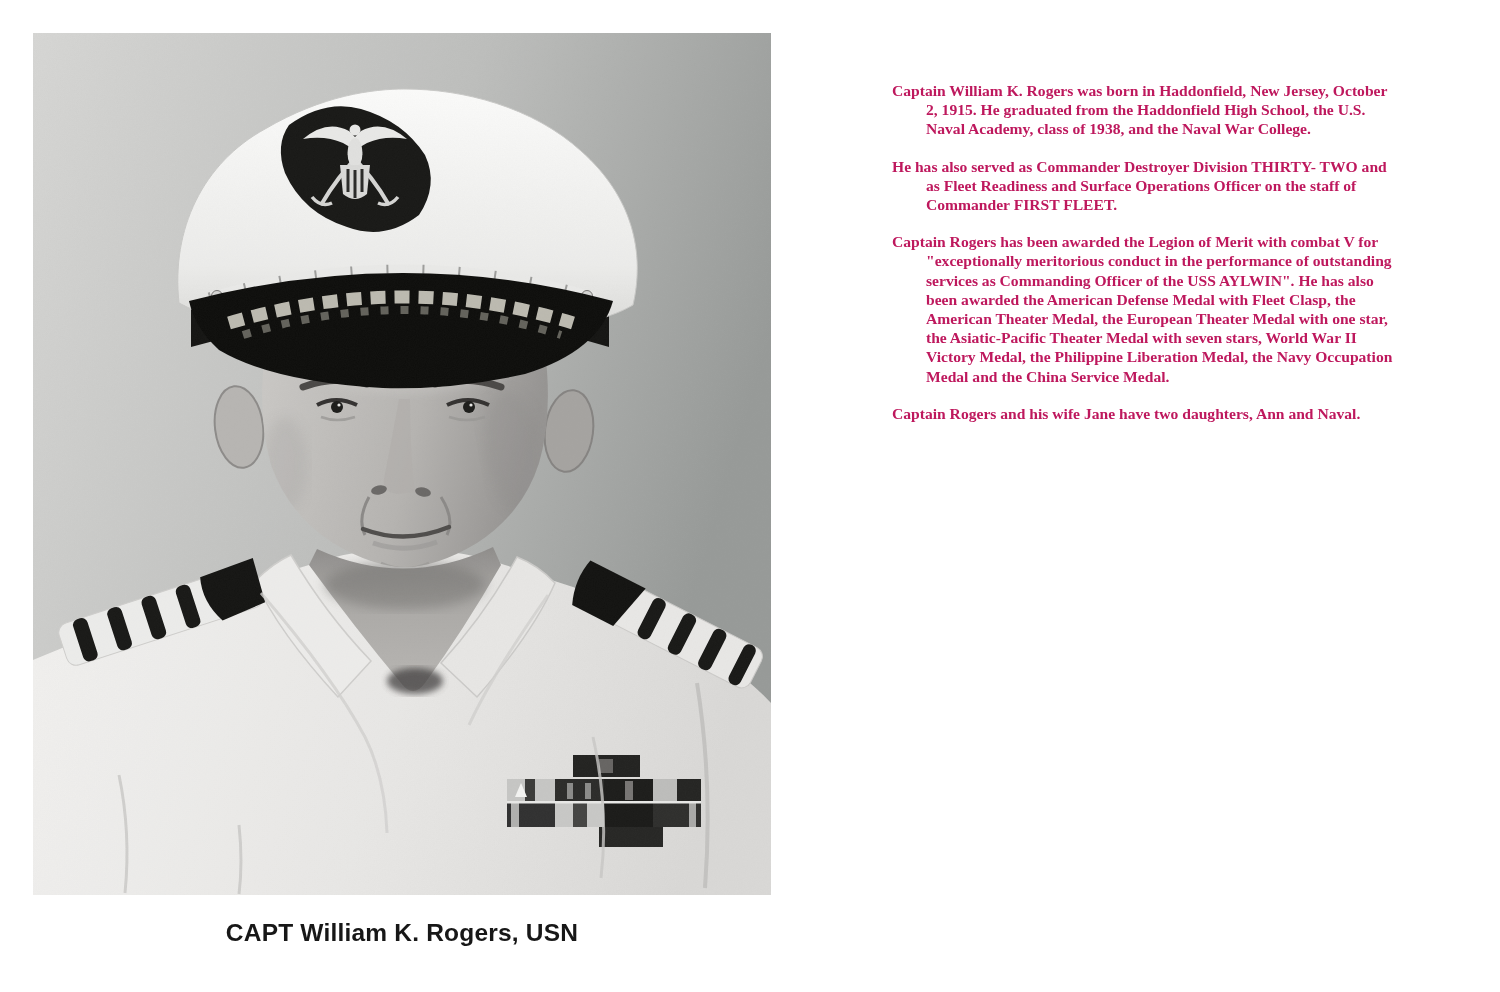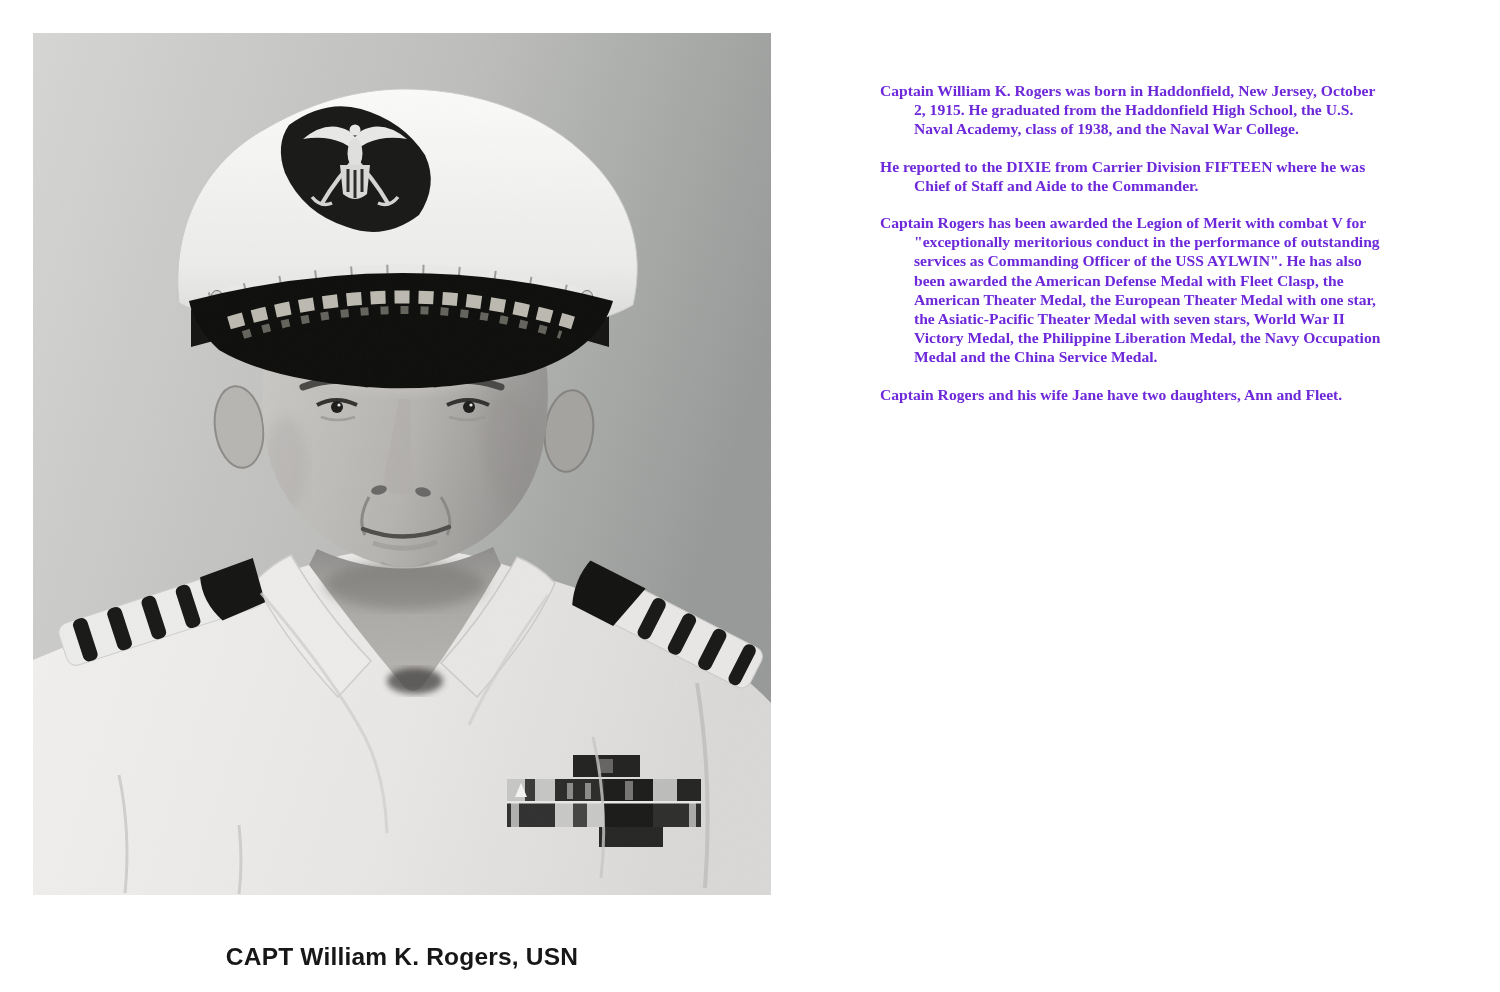--- a/index.html
+++ b/index.html
@@ -27,44 +27,44 @@
   }
   .photo svg {
     display: block;
     width: 100%;
     height: 100%;
   }
   
   .photo-caption {
     position: absolute;
     left: 33px;
-    top: 942px;
+    top: 918px;
     width: 738px;
     text-align: center;
     font-family: "Liberation Sans", sans-serif;
     font-weight: 700;
     font-size: 24.5px;
     line-height: 30px;
     letter-spacing: 0.2px;
     color: #171717;
   }
   
   .bio {
     position: absolute;
     left: 880px;
     top: 81px;
     width: 565px;
   }
   .bio p {
-    margin: 0 0 18px 0;
+    margin: 0 0 18px 12px;
     font-family: "Liberation Serif", serif;
     font-weight: 700;
     font-size: 15.6px;
     line-height: 19.2px;
-    color: #6d28d9;
+    color: #be185d;
     white-space: pre-line;       
     padding-left: 34px;          
     text-indent: -34px;
   }
 </style>
 </head>
 <body>
 
 <div class="page">
 
@@ -247,26 +247,27 @@
   </figure>
 
   <div class="photo-caption">
     <div>CAPT William K. Rogers, USN</div>
   </div>
 
   <section class="bio">
     <p>Captain William K. Rogers was born in Haddonfield, New Jersey, October
 2, 1915. He graduated from the Haddonfield High School, the U.S.
 Naval Academy, class of 1938, and the Naval War College.</p>
-    <p>He reported to the DIXIE from Carrier Division FIFTEEN where he was
-Chief of Staff and Aide to the Commander.</p>
+    <p>He has also served as Commander Destroyer Division THIRTY- TWO and
+as Fleet Readiness and Surface Operations Officer on the staff of
+Commander FIRST FLEET.</p>
     <p>Captain Rogers has been awarded the Legion of Merit with combat V for
 "exceptionally meritorious conduct in the performance of outstanding
 services as Commanding Officer of the USS AYLWIN". He has also
 been awarded the American Defense Medal with Fleet Clasp, the
 American Theater Medal, the European Theater Medal with one star,
 the Asiatic-Pacific Theater Medal with seven stars, World War II
 Victory Medal, the Philippine Liberation Medal, the Navy Occupation
 Medal and the China Service Medal.</p>
-    <p>Captain Rogers and his wife Jane have two daughters, Ann and Fleet.</p>
+    <p>Captain Rogers and his wife Jane have two daughters, Ann and Naval.</p>
   </section>
 
 </div>
 
 </body></html>

